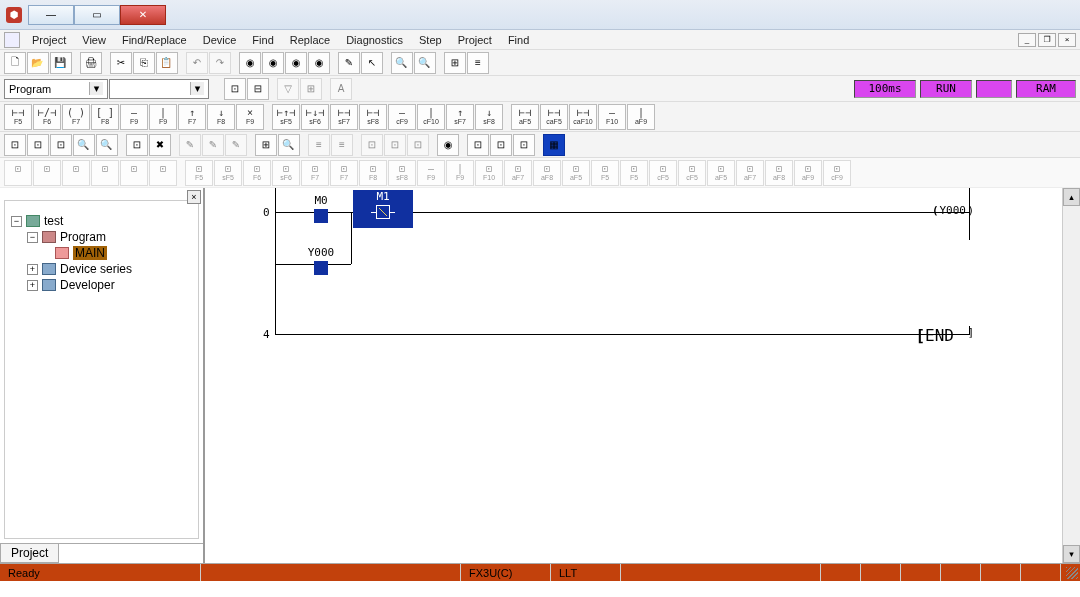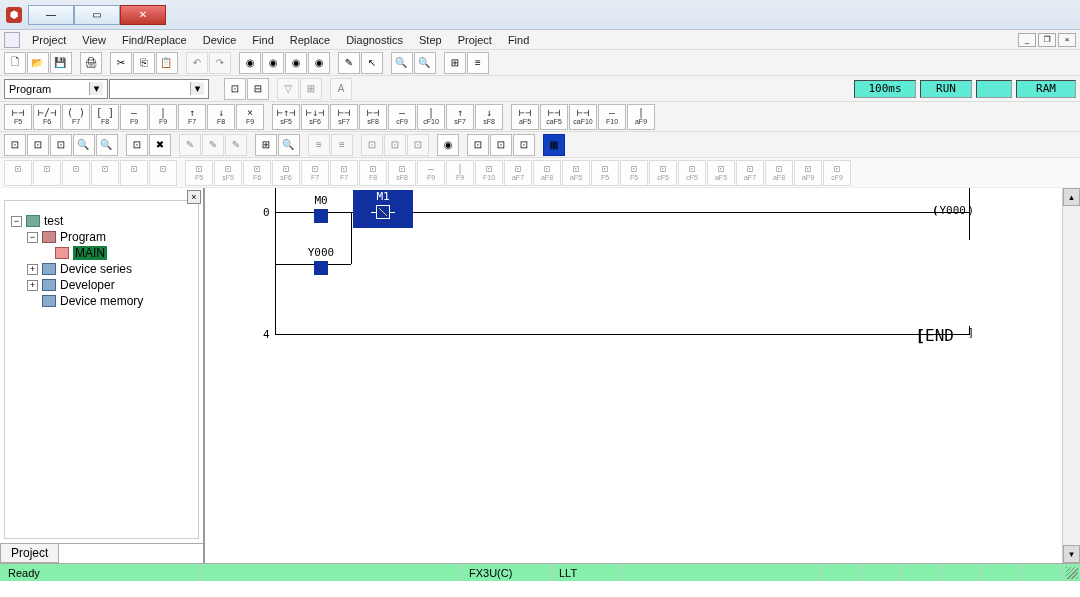--- a/index.html
+++ b/index.html
@@ -23,21 +23,21 @@
 
 .toolbar { height: 26px; background: #f4f4f4; border-bottom: 1px solid #ddd; display: flex; align-items: center; padding: 2px 4px; gap: 1px; }
 .tb-btn { width: 22px; height: 22px; border: 1px solid #bbb; background: #fdfdfd; display: flex; align-items: center; justify-content: center; font-size: 10px; position: relative; }
 .tb-btn.disabled { opacity: 0.45; }
 .tb-sep { width: 6px; }
 .combo { height: 20px; border: 1px solid #888; background: #fff; display:flex; align-items:center; padding:0 4px; font-family: monospace; font-size:11px; }
 .combo .arrow { margin-left:auto; width:14px; text-align:center; border-left:1px solid #aaa; background:#eee;}
 
 
 .status-boxes { margin-left:auto; display:flex; gap:4px; }
-.sbox { border:1px inset #999; background:#5eead4; height:18px; display:flex; align-items:center; justify-content:center; font-family: monospace; font-size:11px; }
+.sbox { border:1px inset #999; background:#d946ef; height:18px; display:flex; align-items:center; justify-content:center; font-family: monospace; font-size:11px; }
 
 
 .ladder-toolbar { height: 30px; background:#f4f4f4; border-bottom:1px solid #ddd; display:flex; align-items:center; padding:2px 4px; gap:1px; }
 .lad-btn { width:28px; height:26px; border:1px solid #bbb; background:#fdfdfd; display:flex; flex-direction:column; align-items:center; justify-content:center; font-size:7px; line-height:1; color:#333; }
 .lad-btn .sym { font-size:10px; font-family:monospace; }
 
 
 .main { display:flex; height: calc(597px - 30px - 20px - 26px - 26px - 30px - 26px - 30px - 18px - 16px); }
 
 
@@ -45,21 +45,21 @@
 .tree-close { position:absolute; top:2px; right:2px; width:14px; height:14px; border:1px solid #888; background:#eee; font-size:9px; display:flex;align-items:center;justify-content:center; }
 .tree-body { flex:1; overflow:auto; padding:12px 6px 6px 6px; border:1px solid #ccc; margin:12px 4px 4px 4px; }
 .tree-node { display:flex; align-items:center; gap:4px; padding:1px 0; font-size:12px; }
 .tree-ex { width:11px; height:11px; border:1px solid #888; background:#fff; font-size:9px; display:flex;align-items:center;justify-content:center; line-height:1; }
 .tree-sp { display:inline-block; width:11px; }
 .tree-ic { width:14px; height:12px; background:#7a9; border:1px solid #486; }
 .tree-ic.prog { background:#c88; border-color:#855; }
 .tree-ic.main { background:#e99; border-color:#a55; }
 .tree-ic.param { background:#8ac; border-color:#468; }
 .tree-ic.mem { background:#8ac; border-color:#468; }
-.tree-node.hl .lbl { background:#15803d; padding:0 2px; }
+.tree-node.hl .lbl { background:#a16207; padding:0 2px; }
 .tree-tabs { height:20px; border-top:1px solid #aaa; display:flex; }
 .tree-tab { padding:2px 10px; border:1px solid #aaa; border-top:none; background:#f4f4f4; font-size:12px; }
 
 
 .ladder { flex:1; background:#fff; position:relative; overflow:hidden; }
 .ladder-inner { position:absolute; left:0; top:0; right:18px; bottom:0; border-left:1px solid #999; }
 .scrollbar-v { position:absolute; right:0; top:0; width:18px; height:100%; background:#f0f0f0; border-left:1px solid #ccc; }
 .sb-arrow { height:18px; background:#ddd; border:1px solid #aaa; display:flex;align-items:center;justify-content:center;font-size:9px; }
 .sb-track { height: calc(100% - 36px); }
 
@@ -79,21 +79,21 @@
 .contact.sel .slash { position:absolute; top:2px; left:2px; right:2px; bottom:2px; background:linear-gradient(45deg, transparent 45%, #e5d057 45%, #e5d057 55%, transparent 55%); }
 
 .coil { position:absolute; right:96px; top:16px; font-family:monospace; font-size:11px; }
 .coil::before { content:"("; margin-right:1px; color:#000; font-weight:bold; }
 .coil-r { position:absolute; right:88px; top:16px; font-family:monospace; }
 .endlbl { position:absolute; right:108px; top:16px; font-family:monospace; font-size:16px; }
 .endlbl::before { content:"["; font-weight:bold; }
 .end-r { position:absolute; right:88px; top:16px; font-family:monospace; }
 
 
-.statusbar { height:18px; background:#86efac; border-top:1px solid #aaa; display:flex; align-items:center; font-size:11px; }
+.statusbar { height:18px; background:#c2410c; border-top:1px solid #aaa; display:flex; align-items:center; font-size:11px; }
 .statusbar .cell { border-left:1px solid #ccc; padding:0 8px; height:100%; display:flex; align-items:center; }
 .statusbar .cell:first-child { border-left:none; flex:0 0 200px; }
 .resize { position:absolute; right:2px; bottom:2px; width:12px; height:12px; background:repeating-linear-gradient(135deg,#888 0 1px,transparent 1px 3px); }
 </style>
 </head>
 <body>
 
 <div class="titlebar">
   <div class="app-icon">⬢</div>
   <div class="win-btns">
@@ -443,25 +443,20 @@
       </div>
       <div class="tree-node" style="padding-left:16px">
         <span class="tree-ex">+</span>
         <span class="tree-ic param"></span>
         <span class="lbl">Device series</span>
       </div>
       <div class="tree-node" style="padding-left:16px">
         <span class="tree-ex">+</span>
         <span class="tree-ic param"></span>
         <span class="lbl">Developer</span>
-      </div>
-      <div class="tree-node" style="padding-left:16px">
-        <span class="tree-sp"></span>
-        <span class="tree-ic mem"></span>
-        <span class="lbl">Device memory</span>
       </div>
     </div>
     <div class="tree-tabs">
       <div class="tree-tab">Project</div>
     </div>
   </div>
 
   <div class="ladder">
     <div class="ladder-inner">
 

